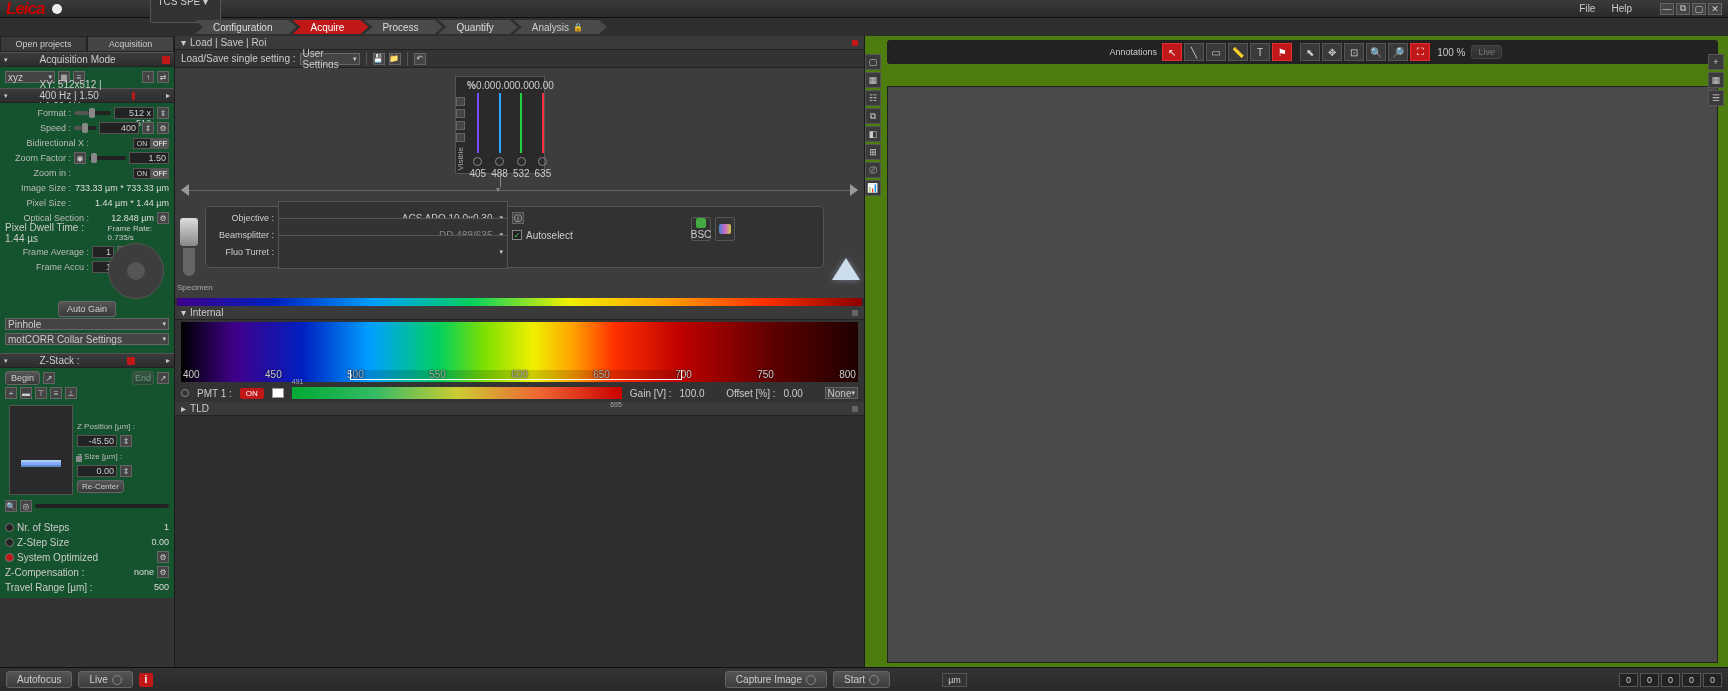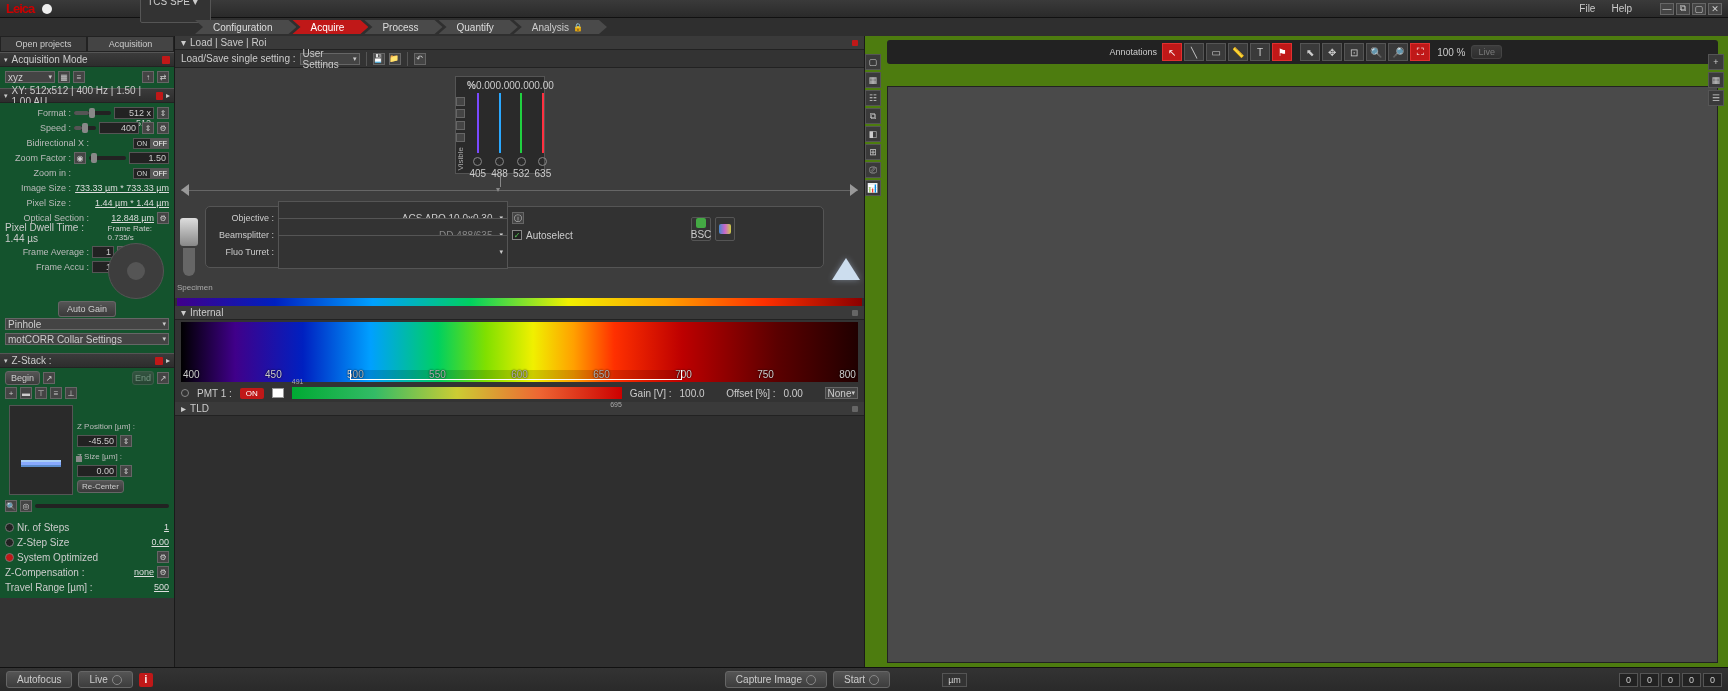--- a/index.html
+++ b/index.html
@@ -1,52 +1,52 @@
 <!DOCTYPE html>
 <html><head>
 <meta charset="utf-8">
 <style>
 * { margin:0; padding:0; box-sizing:border-box; font-family: Tahoma, Arial, sans-serif; font-size:10px; color:#ccc; }
 body { background:#2b2b2b; width:1728px; height:691px; overflow:hidden; position:relative; }
 .topbar { height:18px; background:linear-gradient(#3a3a3a,#2a2a2a); display:flex; align-items:center; padding:0 6px; border-bottom:1px solid #111; }
-.logo { font-weight:bold; color:#c00; font-size:13px; letter-spacing:-1px; margin-right:8px;text-align:right; }
+.logo { font-style:italic; font-weight:bold; color:#c00; font-size:17px; letter-spacing:-1px; margin-right:8px;text-align:right; }
 .topbar .dot { width:10px; height:10px; border-radius:50%; background:#eee; margin-right:8px; }
 .sys-select { background:#333; border:1px solid #555; color:#ccc; padding:1px 12px 15px 6px; border-radius:2px; font-size:10px; position:relative; }
 .flex-spacer { flex:1; }
 .menu-right { display:flex; gap:16px; align-items:center; }
 .win-btns { display:flex; gap:2px; margin-left:12px; }
 .win-btn { width:14px; height:12px; background:#444; border:1px solid #666; display:flex; align-items:center; justify-content:center; font-size:9px; cursor:pointer; }
 .navbar { height:18px; background:#2f2f2f; display:flex; align-items:center; padding-left:195px; }
 .nav-step { height:14px; padding:0 24px 0 18px; display:flex; align-items:center; font-size:10px; color:#ddd; background:#4a4a4a; clip-path: polygon(0 0, calc(100% - 8px) 0, 100% 50%, calc(100% - 8px) 100%, 0 100%, 8px 50%); margin-right:-4px; cursor:pointer; }
 .nav-step.active { background:#c01818; color:#fff; }
 .nav-step .lock { margin-left:4px; font-size:8px; }
 
 .main { display:flex; height:calc(100% - 36px - 24px); }
 .left-pane { width:175px; background:#333; border-right:1px solid #1a1a1a; display:flex; flex-direction:column; }
 .tabs-lp { display:flex; height:16px; }
 .tabs-lp .tab { flex:1; text-align:center; line-height:15px; background:#3a3a3a; border:1px solid #222; font-size:9px; cursor:pointer; }
 .tabs-lp .tab.active { background:#444; }
-.section-hd { background:linear-gradient(#3b3b3b,#2d2d2d); height:15px; display:flex; align-items:center; padding:0 4px; font-size:10px; border-top:1px solid #555; border-bottom:1px solid #222; }
+.section-hd { background:linear-gradient(#3b3b3b,#2d2d2d); height:15px; display:flex; align-items:center; padding:0 4px; font-size:10px; border-top:1px solid #555; border-bottom:1px solid #222;gap:28px; }
 .section-hd .tri { margin-right:4px; font-size:7px; }
 .section-hd .red { width:8px; height:8px; background:#c01818; margin-left:auto; border-radius:1px; }
 .section-hd .arrow { margin-left:3px; font-size:8px; }
 .panel-body { padding:3px 5px; background:#14532d; }
 .ctrl-row { display:flex; align-items:center; height:14px; margin-bottom:1px; gap:3px; }
 .ctrl-row .lbl { text-align:right; flex:0 0 66px; font-size:9px; color:#bbb; }
 .ctrl-row .lbl.w80 { flex:0 0 84px; }
 .slider { flex:1; height:4px; background:#222; border-radius:2px; position:relative; }
 .slider .fill { position:absolute; left:0; top:0; bottom:0; background:#555; border-radius:2px; }
 .slider .thumb { position:absolute; top:-3px; width:6px; height:10px; background:#888; border-radius:2px; }
 .val-box { width:40px; height:12px; background:#222; border:1px solid #555; text-align:right; padding:0 2px; font-size:9px; line-height:10px; }
 .mini-btn { width:12px; height:12px; background:#444; border:1px solid #666; font-size:8px; display:flex; align-items:center; justify-content:center; cursor:pointer; }
 .onoff { display:flex; }
 .onoff span { width:18px; height:11px; font-size:7px; display:flex; align-items:center; justify-content:center; border:1px solid #555; }
 .onoff .off { background:#555; color:#fff; }
 .onoff .on { background:#222; }
-.text-val { font-size:9px; color:#ddd; margin-left:auto;text-decoration:underline; }
+.text-val { font-size:9px; color:#ddd; margin-left:auto; }
 .combo { flex:1; background:#444; border:1px solid #666; height:12px; font-size:9px; padding:0 2px; display:flex; align-items:center; justify-content:space-between; }
 .combo::after { content:"▾"; font-size:7px; }
 .scanwheel { position:absolute; right:5px; top:2px; width:56px; height:56px; border-radius:50%; background:#3d3d3d; border:1px solid #555; display:flex; align-items:center; justify-content:center; }
 .scanwheel .inner { width:18px; height:18px; border-radius:50%; background:#555; }
 .big-btn { background:linear-gradient(#555,#3a3a3a); border:1px solid #666; border-radius:3px; padding:2px 8px; font-size:9px; cursor:pointer; text-align:center; }
 .zstack-preview { width:64px; height:90px; background:#2a2a2a; border:1px solid #555; margin:4px; position:relative; }
 .zstack-preview .slice { position:absolute; left:50%; top:56px; transform:translateX(-50%); width:40px; height:3px; background:#8af; box-shadow:0 2px 0 #5a8bcc, 0 -2px 0 #a9cff7; }
 .zstack-marker { position:absolute; right:-10px; top:50px; width:6px; height:6px; background:#888; }
 .radio { width:9px; height:9px; border-radius:50%; border:1px solid #777; background:#222; }
 .radio.on { background:#c01818; }

